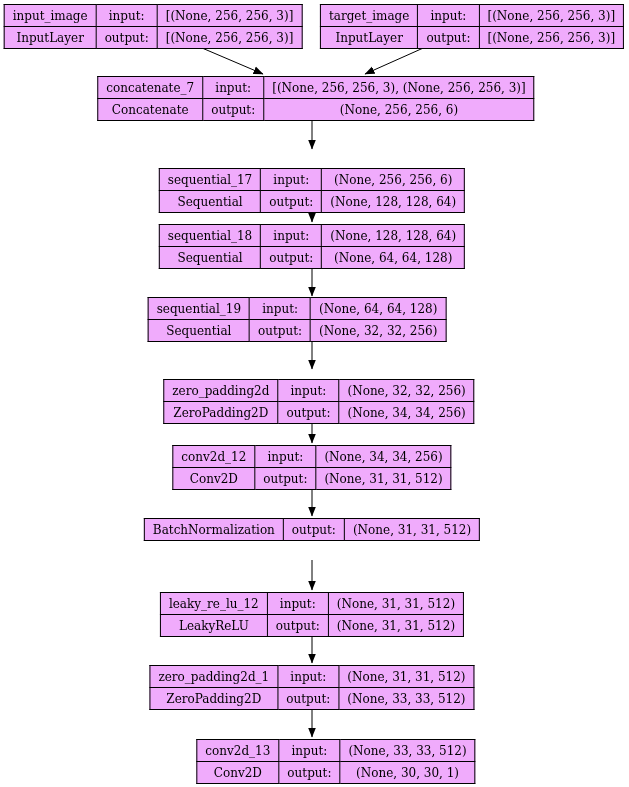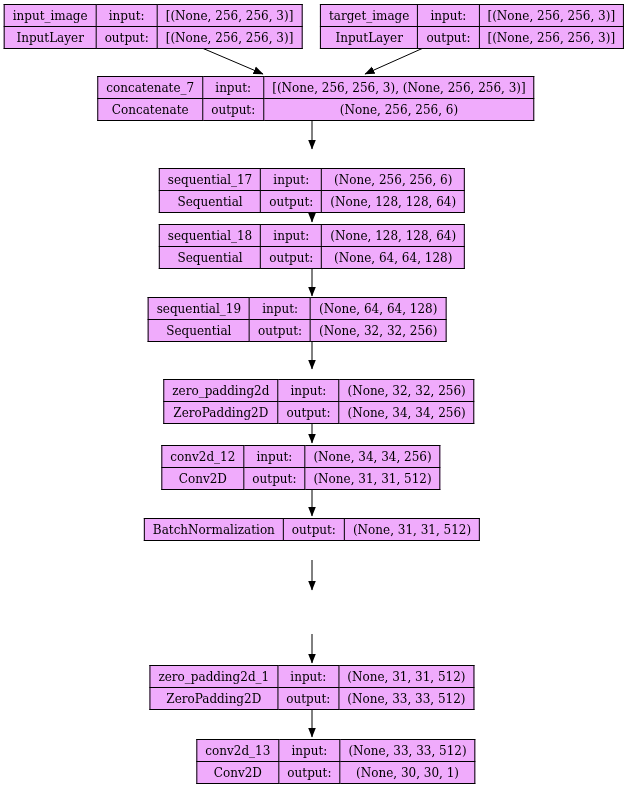--- a/index.html
+++ b/index.html
@@ -172,21 +172,21 @@
       </tr>
       <tr>
         <td>ZeroPadding2D</td>
         <td>output:</td>
         <td>(None, 34, 34, 256)</td>
       </tr>
     </tbody>
       </table>
   </div>
 
-  <div class="node" style="left:301px; top:445px;border-radius:6px;">
+  <div class="node" style="left:312px; top:445px;border-radius:6px;">
     <table class="record">
         <tbody>
       <tr>
         <td>conv2d_12</td>
         <td>input:</td>
         <td>(None, 34, 34, 256)</td>
       </tr>
       <tr>
         <td>Conv2D</td>
         <td>output:</td>
@@ -201,20 +201,36 @@
         <tbody>
       <tr>
         <td>BatchNormalization</td>
         <td>output:</td>
         <td>(None, 31, 31, 512)</td>
       </tr>
     </tbody>
       </table>
   </div>
 
+  <div class="node" style="left:312px; top:592px;">
+    <table class="record">
+        <tbody>
+      <tr>
+        <td>leaky_re_lu_12</td>
+        <td>input:</td>
+        <td>(None, 31, 31, 512)</td>
+      </tr>
+      <tr>
+        <td>LeakyReLU</td>
+        <td>output:</td>
+        <td>(None, 31, 31, 512)</td>
+      </tr>
+    </tbody>
+      </table>
+  </div>
 
   <div class="node" style="left:312px; top:665px;">
     <table class="record">
         <tbody>
       <tr>
         <td>zero_padding2d_1</td>
         <td>input:</td>
         <td>(None, 31, 31, 512)</td>
       </tr>
       <tr>

